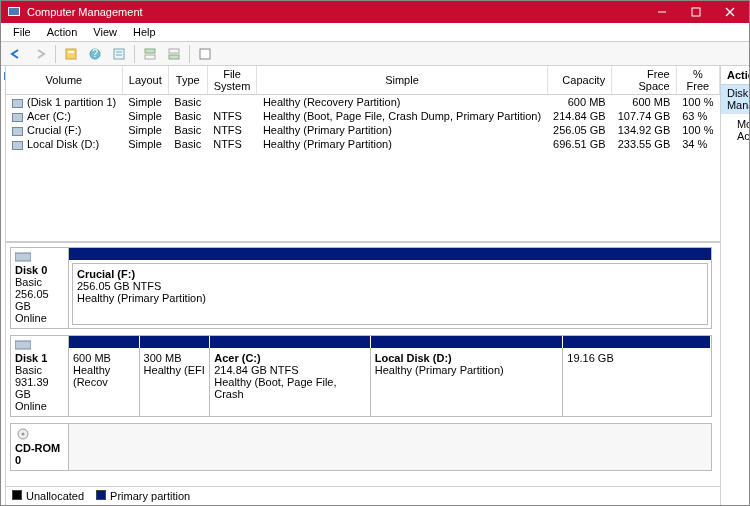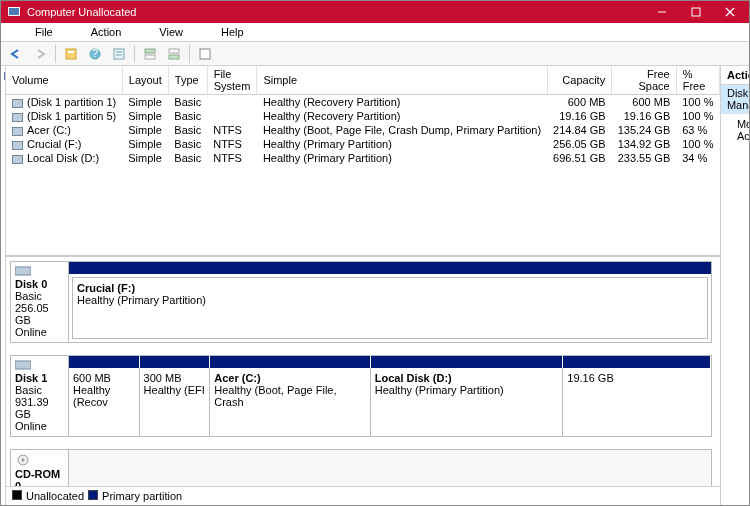--- a/index.html
+++ b/index.html
@@ -3,67 +3,67 @@
 <meta charset="utf-8">
 <style>
 * { margin:0; padding:0; box-sizing:border-box; font-family:"Segoe UI",Tahoma,sans-serif; font-size:11px; }
 body { background:#fff; width:750px; height:506px; overflow:hidden; border:1px solid #888; }
 .titlebar { background:#c60c30; color:#fff; height:22px; display:flex; align-items:center; padding:0 2px 0 6px; }
 .titlebar .icon { width:14px; height:14px; margin-right:6px; }
 .titlebar .title { flex:1; }
 .titlebar .btn { width:34px; height:22px; display:flex; align-items:center; justify-content:center; }
 .titlebar .btn svg { stroke:#fff; }
 .menubar { height:19px; border-bottom:1px solid #d0d0d0; display:flex; align-items:center; padding:0 4px; background:#fff; }
-.menubar span { padding:4px 8px;margin-left:22px; }
+.menubar span { padding:4px 8px; }
 .toolbar { height:24px; border-bottom:1px solid #d0d0d0; display:flex; align-items:center; padding:0 4px; gap:2px; background:#f7f7f7; }
 .tbtn { width:22px; height:20px; display:flex; align-items:center; justify-content:center; border:1px solid transparent; }
 .sep { width:1px; height:18px; background:#ccc; margin:0 2px; }
 .main { display:flex; height:calc(506px - 22px - 19px - 24px - 2px); }
 .tree { width:120px; border-right:1px solid #d0d0d0; padding:2px; overflow:hidden; }
 .tree .node { display:flex; align-items:center; height:16px; white-space:nowrap; }
 .tree .ti { width:14px; height:14px; margin-right:2px; display:inline-block; }
 .center { flex:1; border-right:1px solid #d0d0d0; display:flex; flex-direction:column; }
 .volgrid { flex:0 0 auto; border-bottom:2px solid #ccc; }
 .volgrid table { width:100%; border-collapse:collapse; }
-.volgrid th { text-align:left; font-weight:normal; background:#fff; border-right:1px solid #e0e0e0; border-bottom:1px solid #d0d0d0; padding:2px 6px; }
+.volgrid th { text-align:center; font-weight:normal; background:#fff; border-right:1px solid #e0e0e0; border-bottom:1px solid #d0d0d0; padding:2px 6px; }
 .volgrid td { padding:1px 6px; white-space:nowrap; }
 .volico { display:inline-block; width:11px; height:9px; background:#bcd; border:1px solid #789; margin-right:4px; vertical-align:middle; }
 .diskmaps { flex:1; overflow:auto; padding:4px 8px 4px 4px; }
-.diskrow { display:flex; border:1px solid #bbb; margin-bottom:12px; background:#fff; }
+.diskrow { display:flex; border:1px solid #bbb; margin-bottom:6px; background:#fff; }
 .diskhead { width:58px; border-right:1px solid #bbb; padding:4px 4px; }
 .diskhead .dh { font-weight:bold; }
 .diskparts { flex:1; display:flex; flex-direction:column; }
 .diskbar { height:12px; background:#001a7a; }
 .diskbar.seg { display:flex; }
 .diskbar.seg .bseg { border-right:1px solid #fff; }
 .partstrip { flex:1; display:flex; }
 .part { border-right:1px solid #bbb; padding:4px 4px; overflow:hidden; }
 .part:last-child { border-right:none; }
 .part .pn { font-weight:bold; }
-.legend { border-top:1px solid #d0d0d0; padding:3px 6px; display:flex; gap:4px; align-items:center; }
+.legend { border-top:1px solid #d0d0d0; padding:3px 6px; display:flex; gap:12px; align-items:center; }
 .lsw { width:10px; height:10px; border:1px solid #444; display:inline-block; margin-right:4px; }
 .lsw.unalloc { background:#000; }
 .lsw.prim { background:#001a7a; }
 .actions { width:110px; }
 .actions .ah { background:#fff; border-bottom:1px solid #d0d0d0; padding:3px 6px; font-weight:bold; }
 .actions .sel { background:#cde8ff; padding:2px 6px; display:flex; justify-content:space-between; align-items:center; border-bottom:1px solid #e0e0e0; }
 .actions .more { padding:4px 16px; display:flex; justify-content:space-between; }
 svg { display:block; }
 </style>
 </head>
 <body>
 
 <div class="titlebar">
   <span class="icon">
     <svg width="14" height="14">
         <rect x="1" y="2" width="12" height="9" fill="#fff" stroke="#fff" stroke-width="0"></rect>
         <rect x="2" y="3" width="10" height="7" fill="#4a7ab8"></rect>
       </svg>
   </span>
-  <span class="title">Computer Unallocated</span>
+  <span class="title">Computer Management</span>
   <div class="btn">
       <svg width="10" height="10">
         <line x1="1" y1="5" x2="9" y2="5" stroke-width="1"></line>
       </svg>
     </div>
   <div class="btn">
       <svg width="10" height="10">
         <rect x="1" y="1" width="8" height="8" fill="none" stroke-width="1"></rect>
       </svg>
     </div>
@@ -174,37 +174,27 @@
               <td><span class="volico"></span>(Disk 1 partition 1)</td>
               <td>Simple</td>
               <td>Basic</td>
               <td></td>
               <td>Healthy (Recovery Partition)</td>
               <td style="text-align:right">600 MB</td>
               <td style="text-align:right">600 MB</td>
               <td>100 %</td>
             </tr>
             <tr>
-              <td><span class="volico"></span>(Disk 1 partition 5)</td>
-              <td>Simple</td>
-              <td>Basic</td>
-              <td></td>
-              <td>Healthy (Recovery Partition)</td>
-              <td style="text-align:right">19.16 GB</td>
-              <td style="text-align:right">19.16 GB</td>
-              <td>100 %</td>
-            </tr>
-            <tr>
               <td><span class="volico"></span>Acer (C:)</td>
               <td>Simple</td>
               <td>Basic</td>
               <td>NTFS</td>
               <td>Healthy (Boot, Page File, Crash Dump, Primary Partition)</td>
               <td style="text-align:right">214.84 GB</td>
-              <td style="text-align:right">135.24 GB</td>
+              <td style="text-align:right">107.74 GB</td>
               <td>63 %</td>
             </tr>
             <tr>
               <td><span class="volico"></span>Crucial (F:)</td>
               <td>Simple</td>
               <td>Basic</td>
               <td>NTFS</td>
               <td>Healthy (Primary Partition)</td>
               <td style="text-align:right">256.05 GB</td>
               <td style="text-align:right">134.92 GB</td>
@@ -236,20 +226,21 @@
           <div class="dh">Disk 0</div>
           <div>Basic</div>
           <div>256.05 GB</div>
           <div>Online</div>
         </div>
         <div class="diskparts">
           <div class="diskbar"></div>
           <div class="partstrip" style="border:1px solid #bbb; margin:3px;">
             <div class="part" style="flex:1">
               <div class="pn">Crucial  (F:)</div>
+              <div>256.05 GB NTFS</div>
               <div>Healthy (Primary Partition)</div>
             </div>
           </div>
         </div>
       </div>
 
       <div class="diskrow">
         <div class="diskhead">
           <div style="margin-bottom:2px">
               <svg width="16" height="10">
@@ -275,20 +266,21 @@
                 <div>600 MB</div>
                 <div>Healthy (Recov</div>
               </div>
             <div class="part" style="width:11%">
                 <div class="pn"></div>
                 <div>300 MB</div>
                 <div>Healthy (EFI </div>
               </div>
             <div class="part" style="width:25%">
                 <div class="pn">Acer  (C:)</div>
+                <div>214.84 GB NTFS</div>
                 <div>Healthy (Boot, Page File, Crash</div>
               </div>
             <div class="part" style="width:30%">
                 <div class="pn">Local Disk  (D:)</div>
                 <div>Healthy (Primary Partition)</div>
               </div>
             <div class="part" style="flex:1">
                 <div class="pn"></div>
                 <div>19.16 GB</div>
               </div>

